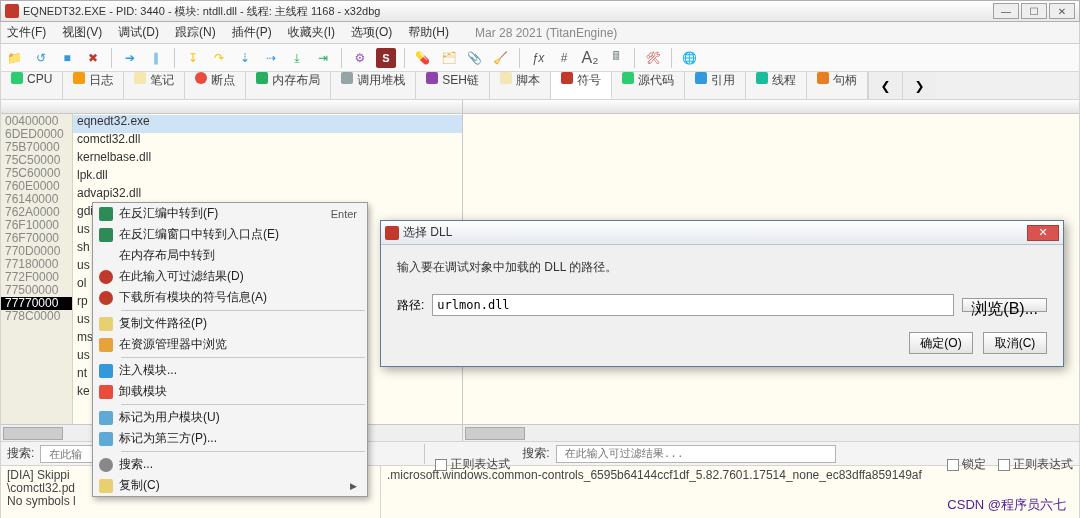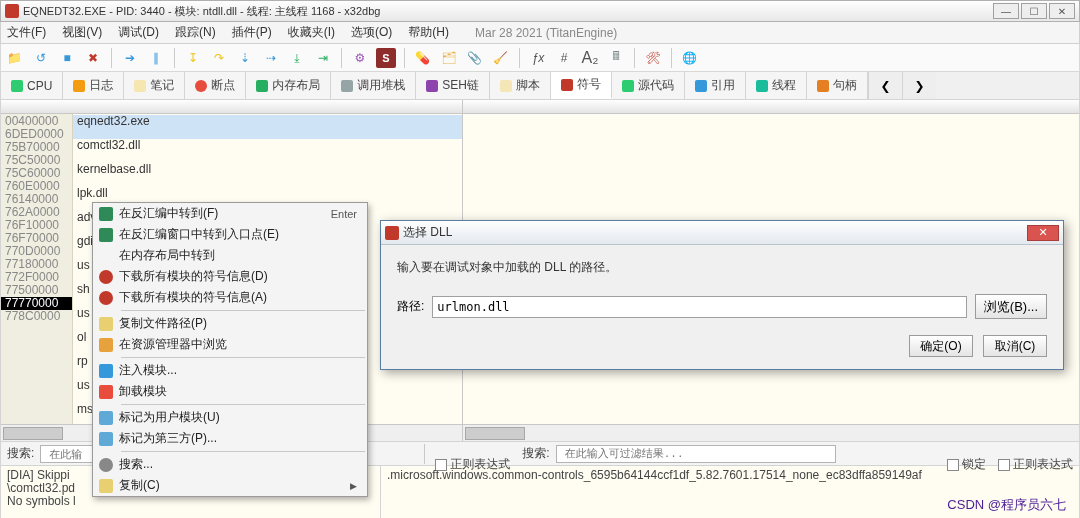--- a/index.html
+++ b/index.html
@@ -18,35 +18,35 @@
 .toolbar { height: 28px; background: #fafafa; border: 1px solid #d8d8d8; border-top: none; display: flex; align-items: center; padding: 0 4px; gap: 6px; }
 .tb-btn { width: 20px; height: 20px; display: flex; align-items:center; justify-content:center; border-radius:2px;}
 .tb-folder { color:#e6b800;}
 .tb-blue { color:#3498db;}
 .tb-green { color:#27ae60;}
 .tb-red { color:#c0392b;}
 .tb-gray { color:#7f8c8d;}
 .tb-sep { width:1px; height:20px; background:#ccc; margin:0 2px;}
 
 .tabs-row { height: 28px; background: #f0f0f0; border: 1px solid #d4d4d4; border-top:none; display: flex; align-items: stretch; }
-.tab { display: flex; align-items:center; gap:4px; padding: 0 10px; border-right: 1px solid #d4d4d4; background:#f5f5f5; color:#444;}
+.tab { display: flex; gap:4px; padding: 0 10px; border-right: 1px solid #d4d4d4; background:#f5f5f5; color:#444;}
 .tab.active { background: #fff; border-bottom: 2px solid #fff; }
 .tab .ico { width:12px; height:12px; display:inline-block; border-radius:2px;}
 .tab-spacer { flex:0 0 0; }
 .tab-nav { width: 34px; display:flex; align-items:center; justify-content:center; border-left:1px solid #d4d4d4; background:#eee; }
 
 .work-area { position: relative; height: 342px; display: flex; border: 1px solid #d4d4d4; border-top:none;}
 .left-panel { width: 462px; display:flex; flex-direction:column; border-right:1px solid #c8c8c8;}
 .left-header { height: 14px; background: linear-gradient(#fefefe,#e4e4e4); border-bottom:1px solid #c8c8c8;}
 .left-body { flex:1; background:#fffcf2; display:flex; position:relative; overflow:hidden;}
 .addr-col { width: 72px; background:#f0eee0; border-right:1px solid #d8d4c0; font-family: Consolas, monospace; font-size:11px; line-height:13px; color:#888; padding-top:1px;}
 .addr-col div { padding-left:4px; height:13px;}
 .addr-col .hl { background:#000; color:#fff;}
 .mod-col { flex:1; font-family: Consolas, monospace; font-size:11px; line-height:13px; color:#333; padding-top:1px;}
-.mod-col div { padding-left:4px; height:24px;}
+.mod-col div { padding-left:4px; height:18px;}
 .mod-col .sel { background:#cfe3f7;}
 .left-hscroll { height:17px; background:#efefef; border-top:1px solid #c8c8c8; display:flex; align-items:center;}
 .left-hscroll .thumb{ width:60px; height:13px; background:#cdcdcd; border:1px solid #a8a8a8; margin-left:2px;}
 
 .right-panel { flex:1; display:flex; flex-direction:column;}
 .right-header { height: 14px; background: linear-gradient(#fefefe,#e4e4e4); border-bottom:1px solid #c8c8c8;}
 .right-body { flex:1; background:#fffcf2; position:relative;}
 .right-hscroll { height:17px; background:#efefef; border-top:1px solid #c8c8c8; display:flex; align-items:center;}
 .right-hscroll .thumb{ width:60px; height:13px; background:#cdcdcd; border:1px solid #a8a8a8; margin-left:2px;}
 
@@ -63,21 +63,21 @@
 
 .dlg { position:absolute; left:380px; top:220px; width:684px; background:#f0f0f0; border:1px solid #5a7ca0; box-shadow:3px 3px 10px rgba(0,0,0,.35); z-index:15;}
 .dlg-title { height:24px; background:linear-gradient(#fefefe,#e4e9ef); border-bottom:1px solid #b8c4d0; display:flex; align-items:center; padding:0 4px;}
 .dlg-title .dico{ width:14px; height:14px; background:#c0392b; border-radius:2px; margin-right:4px;}
 .dlg-title .dtxt{ flex:1; color:#333; font-size:12px;}
 .dlg-title .dclose{ width:32px; height:16px; background:#d9534f; color:#fff; display:flex; align-items:center; justify-content:center; font-size:11px; border:1px solid #a83e3a;}
 .dlg-body { padding:14px 16px 12px 16px; background:#f0f0f0;}
 .dlg-body .msg { color:#333; margin-bottom:18px;}
 .dlg-body .path-row { display:flex; align-items:center; gap:8px; margin-bottom:16px;}
 .dlg-body .path-row input { flex:1; height:22px; border:1px solid #a0a0a0; padding:0 4px; font-family:Consolas,monospace; font-size:12px; background:#fff;}
-.dlg-body .browse-btn { height:25px; padding:0 8px; border:1px solid #9b9b9b; background:linear-gradient(#fff,#e4e4e4); font-size:13px;text-align:center;}
+.dlg-body .browse-btn { height:14px; padding:0 8px; border:1px solid #9b9b9b; background:linear-gradient(#fff,#e4e4e4); font-size:16px;text-align:center;}
 .dlg-body .btn-row { display:flex; justify-content:flex-end; gap:10px;}
 .dlg-body .btn-row button { height:22px; width:64px; border:1px solid #9b9b9b; background:linear-gradient(#fff,#e4e4e4); font-size:12px;}
 
 .search-row { height:24px; background:#f4f4f4; border:1px solid #d4d4d4; border-top:none; display:flex; align-items:center;}
 .search-row .lbl { padding:0 6px; color:#444;}
 .search-row input.search { width:80px; height:18px; border:1px solid #b4b4b4; background:#fff; color:#999; font-size:11px; padding:0 8px;}
 .search-row input.search.wide { width:280px;font-family:Liberation Mono, monospace;}
 .search-row .chk { display:flex; align-items:center; gap:3px; padding:0 6px; color:#444;margin-top:22px;}
 .search-row .chk .box { width:12px; height:12px; border:1px solid #888; background:#fff;}
 .vbar { width:1px; height:20px; background:#c8c8c8; margin:0 4px;}
@@ -307,21 +307,21 @@
       <span class="lbl">在反汇编窗口中转到入口点(E)</span>
     </div>
   <div class="row">
       <span class="ico-cell"></span>
       <span class="lbl">在内存布局中转到</span>
     </div>
   <div class="row">
       <span class="ico-cell">
         <span class="mi-ico" style="background:#c0392b;border-radius:50%"></span>
       </span>
-      <span class="lbl">下载所有模块的符号信息(D)</span>
+      <span class="lbl">在此输入可过滤结果(D)</span>
     </div>
   <div class="row">
       <span class="ico-cell">
         <span class="mi-ico" style="background:#c0392b;border-radius:50%"></span>
       </span>
       <span class="lbl">下载所有模块的符号信息(A)</span>
     </div>
   <div class="sep"></div>
   <div class="row">
       <span class="ico-cell">

